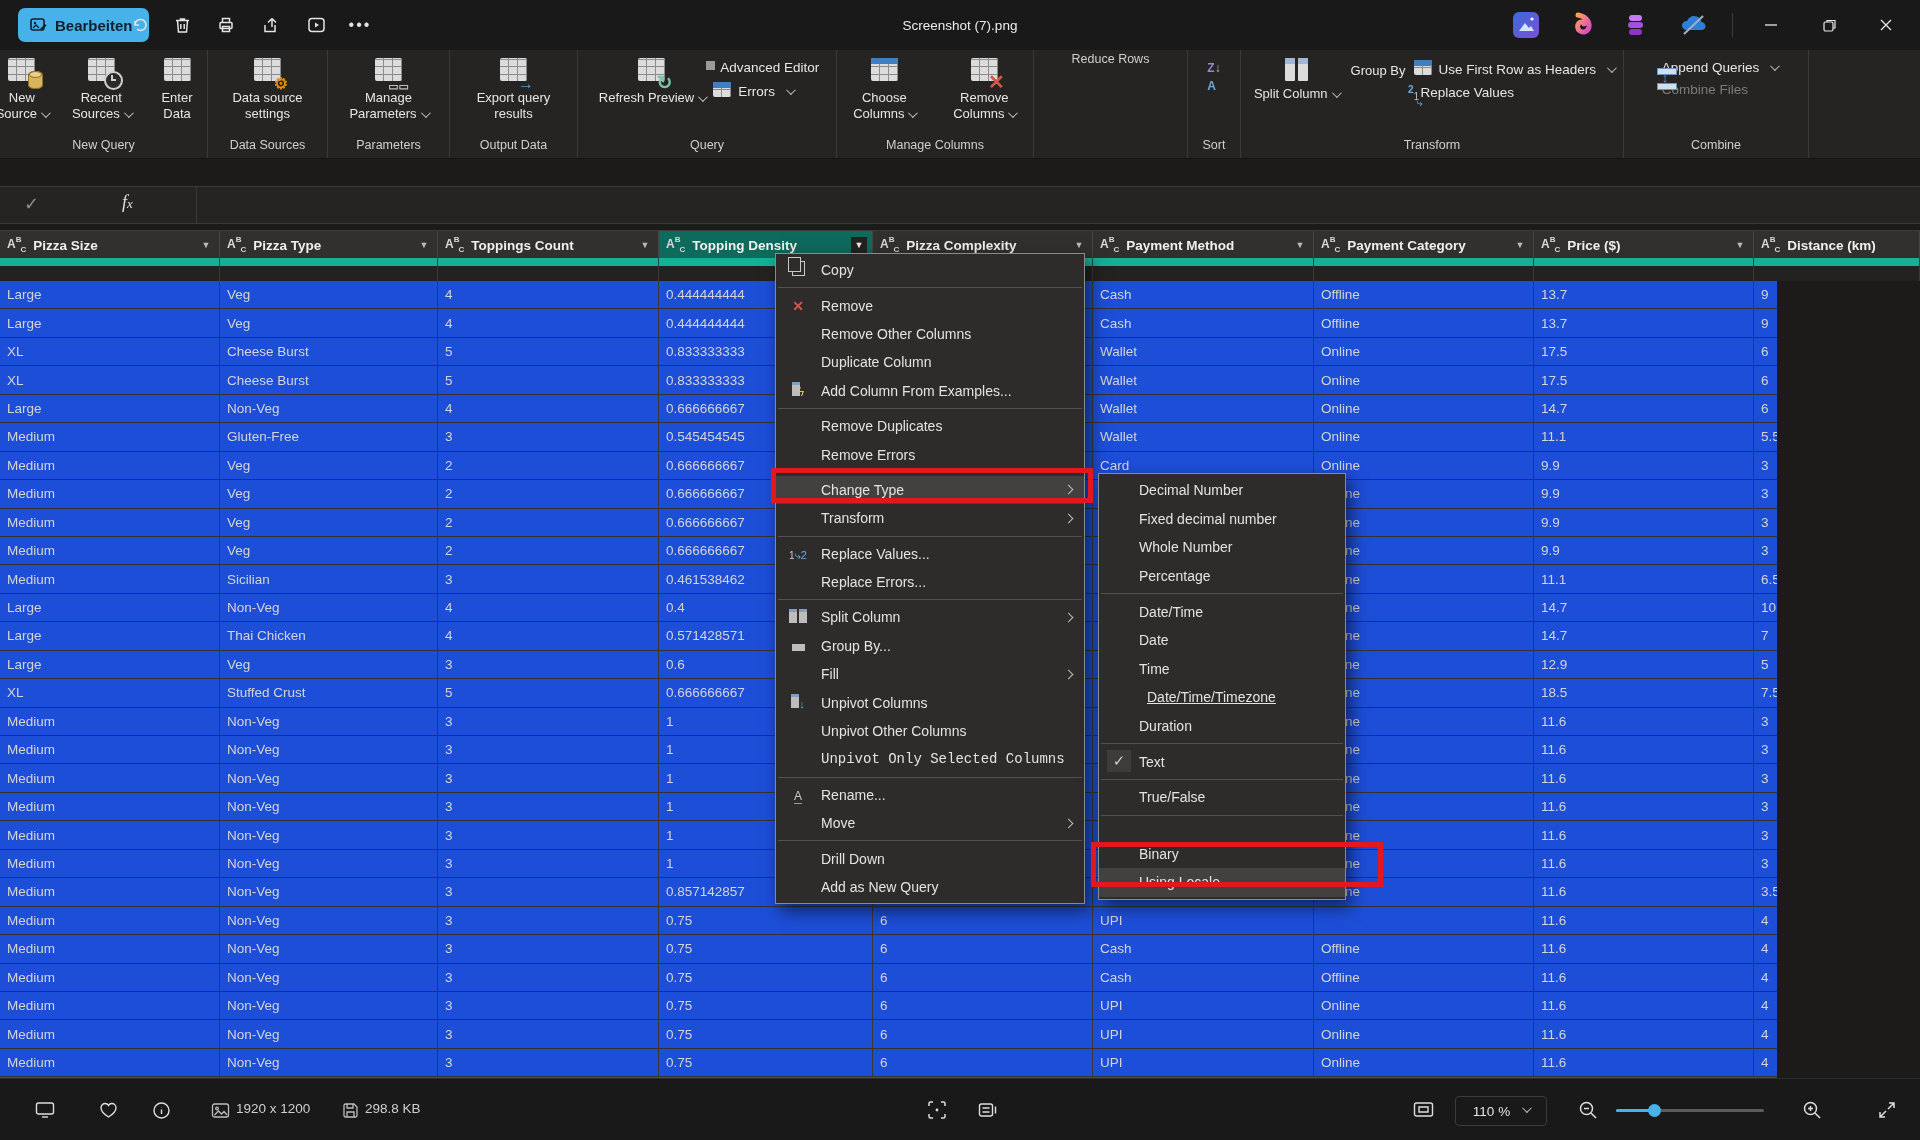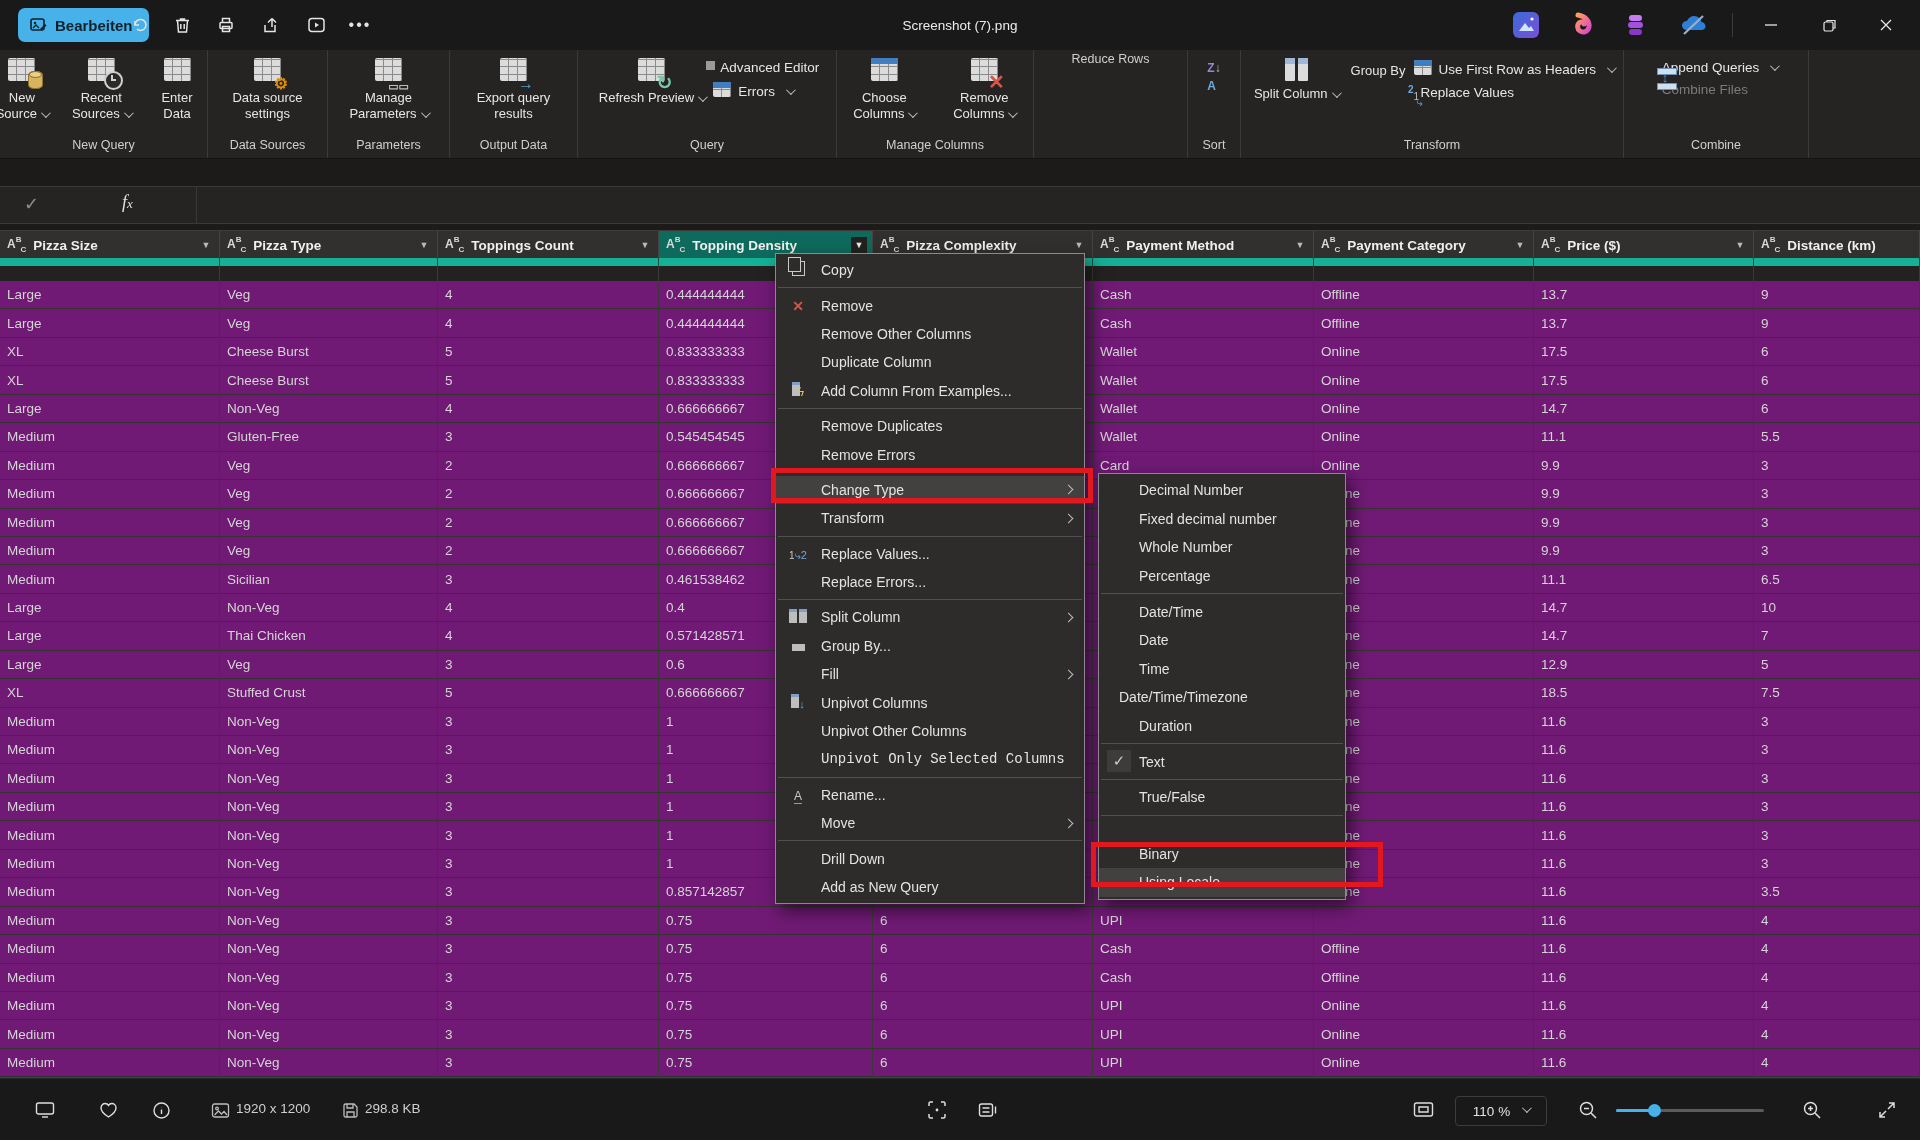--- a/index.html
+++ b/index.html
@@ -76,21 +76,21 @@
   .habc{font-size:12px;font-weight:bold;color:#d9d9d9;line-height:1;flex:none;}
   .habc sup{font-size:8px;vertical-align:6px;}
   .habc sub{font-size:8px;vertical-align:-4px;margin-left:-1px;}
   .harrow{position:absolute;right:5px;top:6px;width:16px;height:16px;display:flex;align-items:center;justify-content:center;
           color:#b9b9b9;font-size:9px;cursor:pointer;}
   .hcell.sel .harrow{background:#212120;color:#e8e8e8;}
   .tealstrip{position:absolute;left:0;top:258px;width:1920px;height:8px;display:flex;}
   .tealstrip i{height:8px;background:#15b096;border-right:1px solid #0c4d42;box-sizing:border-box;}
   .partialrow{position:absolute;left:0;top:266px;width:1920px;height:15px;display:flex;background:#232221;}
   .partialrow i{border-right:1px solid #3a3938;box-sizing:border-box;height:15px;}
-  .rows{position:absolute;left:0;top:281px;width:1920px;height:797px;overflow:hidden;background:#701a75;text-align:center;}
+  .rows{position:absolute;left:0;top:281px;width:1777px;height:797px;overflow:hidden;background:#1d4ed8;text-align:center;}
   .trow{display:flex;width:1920px;height:28.45px;box-sizing:border-box;}
   .tcell{display:flex;align-items:center;padding-left:7px;box-sizing:border-box;border-right:1px solid #3a3938;
          border-bottom:1px solid #343332;font-size:13.5px;color:#d4d4d4;white-space:nowrap;overflow:hidden;cursor:cell;}
   
   .menu{position:absolute;background:#2d2c2b;border:1px solid #8a8a8a;box-shadow:5px 7px 16px rgba(0,0,0,.55);
         box-sizing:border-box;padding:2px 0;z-index:20;}
   .mitem{position:relative;display:flex;align-items:center;font-size:14px;color:#e3e3e3;cursor:pointer;}
   .mitem.hover{background:#424140;}
   .msep{height:1px;background:#525150;margin:3px 2px;}
   .march{position:absolute;right:12px;width:6px;height:6px;border-right:1.5px solid #bdbdbd;border-top:1.5px solid #bdbdbd;transform:rotate(45deg);}
@@ -833,21 +833,21 @@
       <div class="msep"></div>
       <div class="mitem" style="height: 28.6px; padding-left: 40px;">
         <span>Date/Time</span>
       </div>
       <div class="mitem" style="height: 28.6px; padding-left: 40px;">
         <span>Date</span>
       </div>
       <div class="mitem" style="height: 28.6px; padding-left: 40px;">
         <span>Time</span>
       </div>
-      <div class="mitem" style="height: 28.6px; padding-left: 20px;">
+      <div class="mitem" style="height: 28.6px; padding-left: 48px; text-decoration: underline;">
         <span>Date/Time/Timezone</span>
       </div>
       <div class="mitem" style="height: 28.6px; padding-left: 40px;">
         <span>Duration</span>
       </div>
       <div class="msep"></div>
       <div class="mitem" style="height: 28.6px; padding-left: 40px; position: relative;">
         <span class="mcheck">✓</span>
         <span>Text</span>
       </div>

